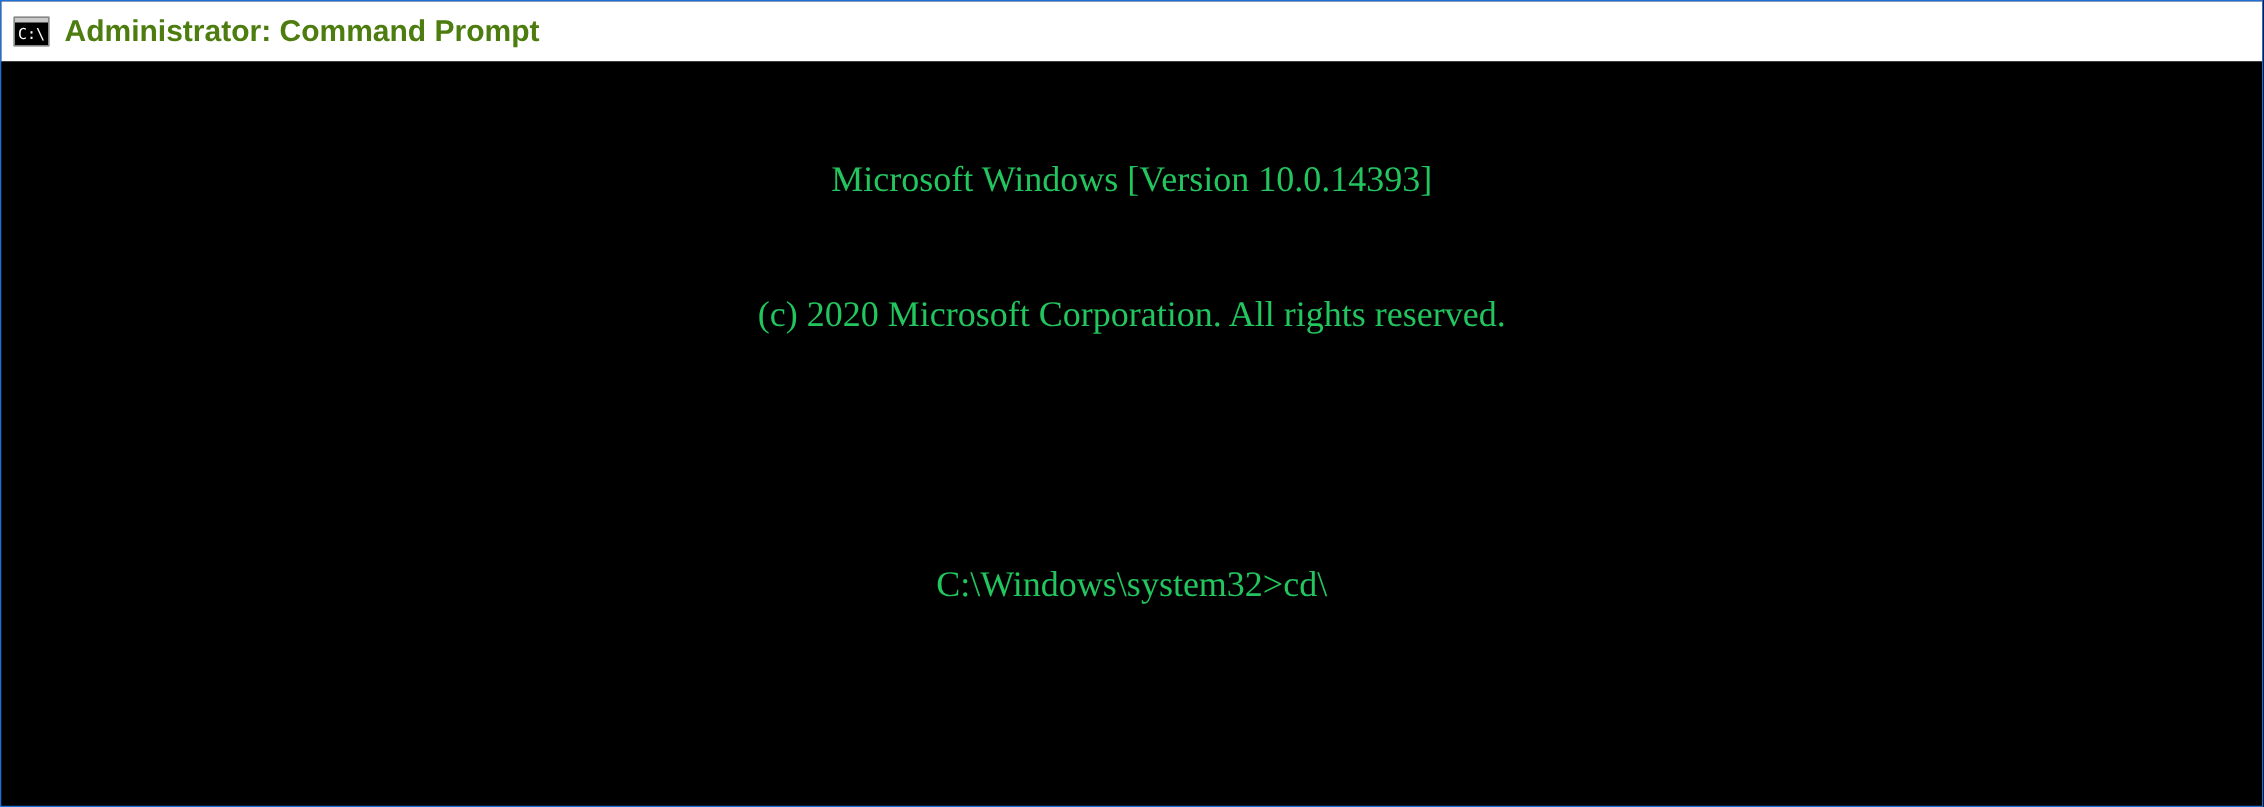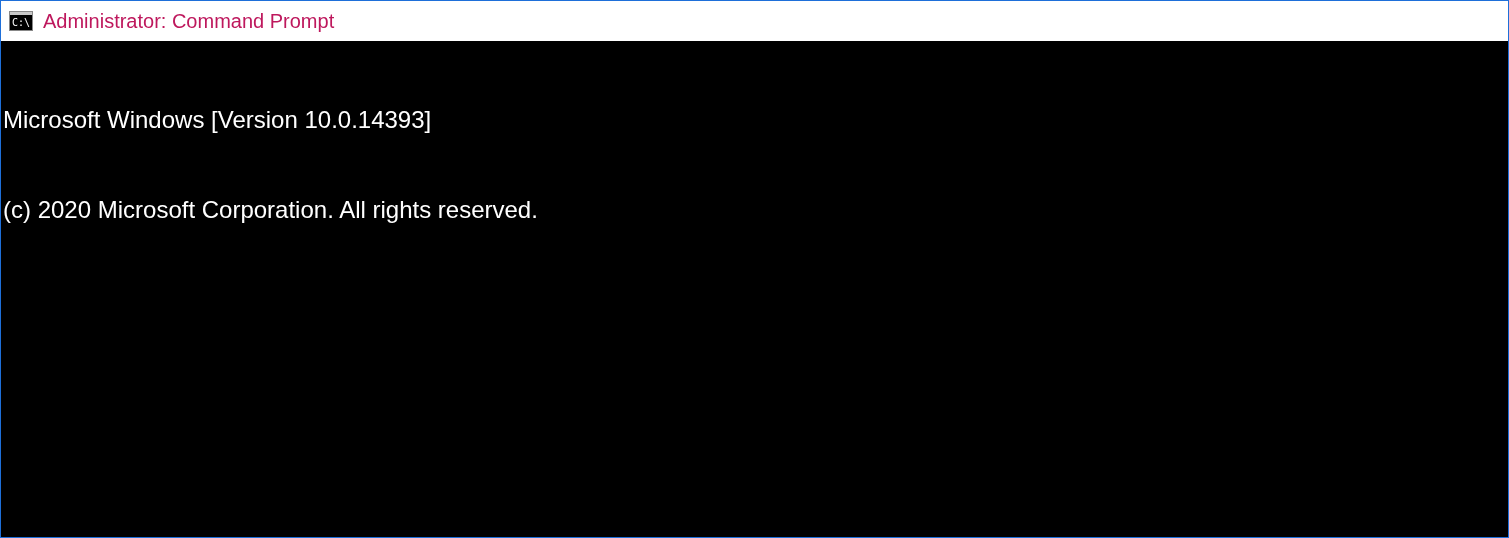--- a/index.html
+++ b/index.html
@@ -32,34 +32,35 @@
   }
   .titlebar .app-icon {
     width: 24px;
     height: 22px;
     display: flex;
     align-items: center;
     justify-content: center;
   }
   .titlebar .title-text {
     font-size: 20px;
-    font-weight: 400;
-    color: #be185d;
+    font-weight: 700;
+    color: #4d7c0f;
     line-height: 40px;
   }
   .terminal {
     flex: 1 1 auto;
     background: #000;
-    color: #ffffff;
-    font-family: Liberation Sans, sans-serif;
+    color: #22c55e;
+    font-family: Liberation Serif, serif;
     font-size: 24px;
     line-height: 30px;
     padding: 4px 2px 0 2px;
     white-space: pre;
     overflow: hidden;
+    text-align: center;
   }
   .terminal .line {
     display: block;
     min-height: 30px;
   }
   
   .cmd-ico {
     width: 24px;
     height: 20px;
     display: block;
@@ -79,20 +80,21 @@
         <text x="3" y="15" font-family="Consolas,monospace" font-size="10" fill="#fff">C:\</text>
       </svg>
     </span>
     <span class="title-text">Administrator: Command Prompt</span>
   </div>
 
   <div class="terminal">
     <span class="line">Microsoft Windows [Version 10.0.14393]</span>
     <span class="line">(c) 2020 Microsoft Corporation. All rights reserved.</span>
     <span class="line"></span>
+    <span class="line">C:\Windows\system32&gt;cd\</span>
     <span class="line"></span>
     
     
     
     
     
     
     
     
   </div>

